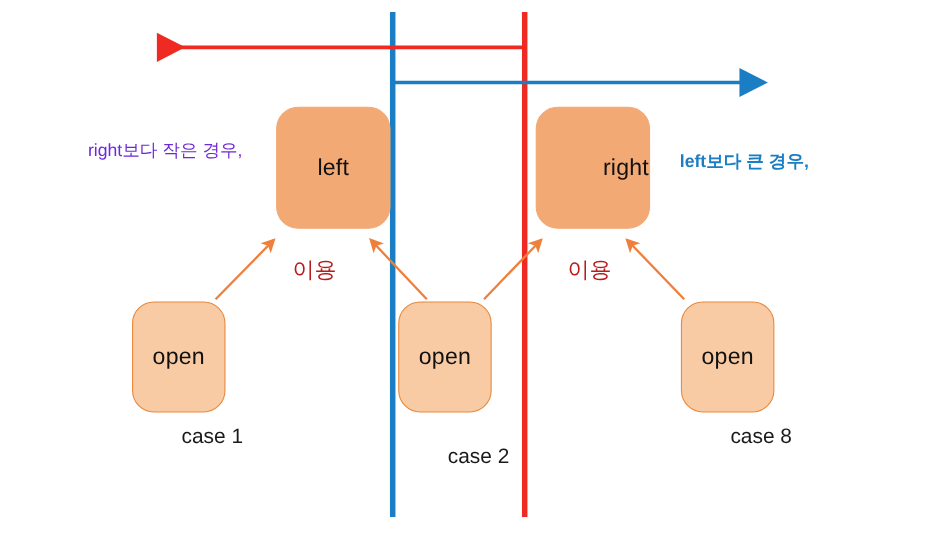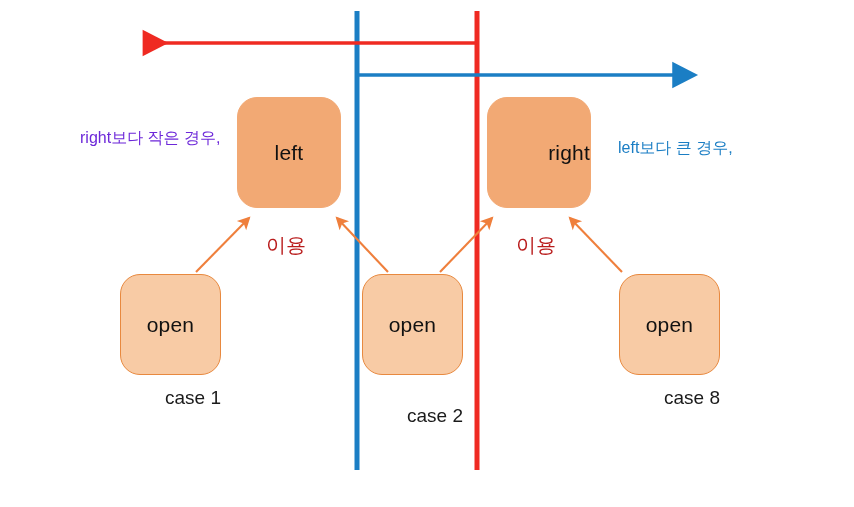--- a/index.html
+++ b/index.html
@@ -36,21 +36,21 @@
   .node-key {
     background: #f2a974;
     border: 1px solid #f2a974;
     width: 104px;
     height: 111px;
     border-radius: 20px;
   }
   .node-open {
     background: #f8cba5;
     border: 1.5px solid #e8893f;
-    width: 101px;
+    width: 85px;
     height: 101px;
     border-radius: 20px;
   }
   .caption {
     position: absolute;
     font-size: 19px;
     color: #1a1a1a;
     white-space: nowrap;
     text-align: right;
   }
@@ -60,20 +60,21 @@
     line-height: 1.45;
     white-space: nowrap;
   }
   .annot-left {
     color: #6d28d9;
     text-align: left;
   }
   .annot-right {
     color: #1b7ec4;
     text-align: left;
+    font-weight: bold;
   }
   .annot-bottom {
     color: #111111;
     font-size: 16.5px;
     line-height: 1.42;
     text-align: center;
   }
   .use-label {
     position: absolute;
     font-size: 20px;
@@ -104,21 +105,21 @@
 
     <line x1="477" y1="43" x2="146" y2="43" stroke="#ef2a22" stroke-width="3.4" marker-end="url(#arrow-red)"></line>
     <line x1="357" y1="75" x2="694" y2="75" stroke="#1b7ec4" stroke-width="3.4" marker-end="url(#arrow-blue)"></line>
 
     <line x1="196" y1="272" x2="249" y2="218" stroke="#ef7f3c" stroke-width="2.1" marker-end="url(#arrow-orange)"></line>
     <line x1="388" y1="272" x2="337" y2="218" stroke="#ef7f3c" stroke-width="2.1" marker-end="url(#arrow-orange)"></line>
     <line x1="440" y1="272" x2="492" y2="218" stroke="#ef7f3c" stroke-width="2.1" marker-end="url(#arrow-orange)"></line>
     <line x1="622" y1="272" x2="570" y2="218" stroke="#ef7f3c" stroke-width="2.1" marker-end="url(#arrow-orange)"></line>
   </svg>
 
-  <div class="node node-key" style="left:237px; top:97px;">
+  <div class="node node-key" style="left:251px; top:97px;">
     <span>left</span>
   </div>
 
   <div class="node node-key" style="left:487px; top:97px;justify-content:flex-end;">
     <span>right</span>
   </div>
 
   <div class="node node-open" style="left:120px; top:274px;">
     <span>open</span>
   </div>

